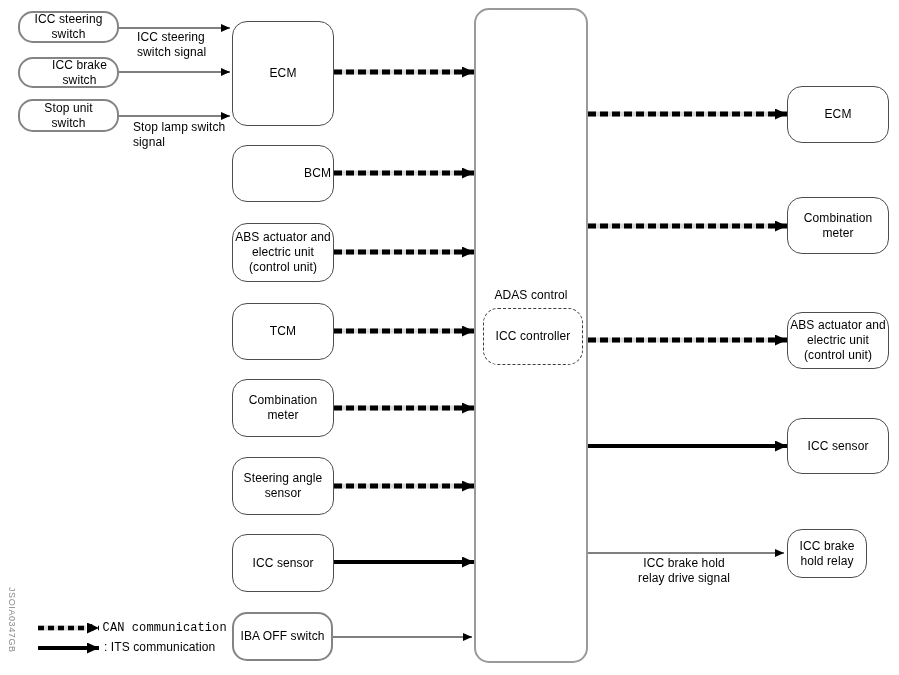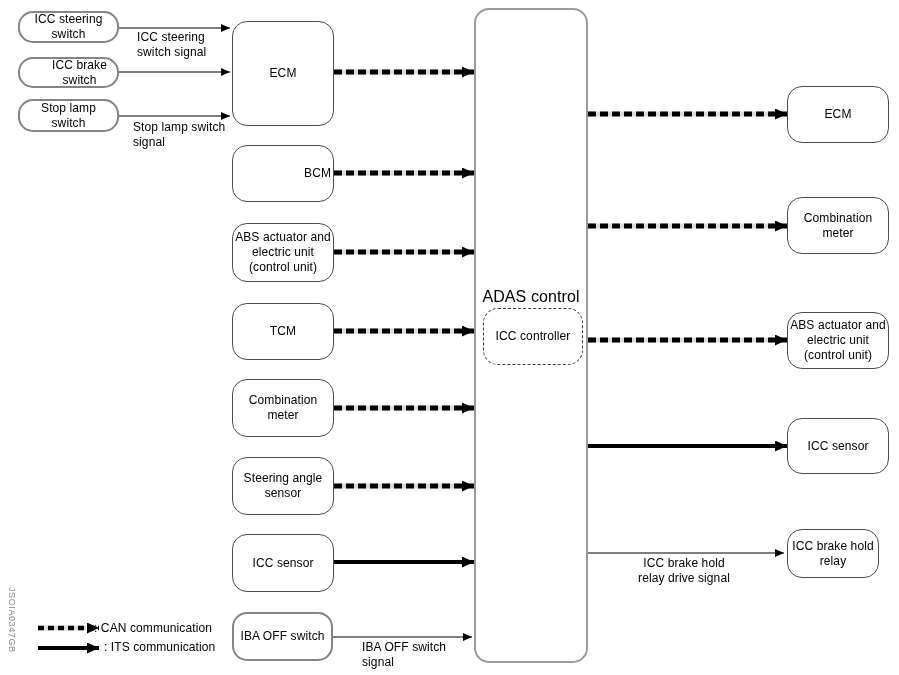--- a/index.html
+++ b/index.html
@@ -16,21 +16,21 @@
   .box-input{border:2px solid #848484;}
   .box-node{border:1.5px solid #4d4d4d;}
   .box-adas{border:2px solid #9a9a9a;align-items:flex-start;}
   .box-dashed{border:1.2px dashed #3c3c3c;}
   .lbl{
     position:absolute;font-size:12px;line-height:1.28;letter-spacing:.1px;box-sizing:border-box;
   }
   .lbl-center{text-align:center;}
   .adas-title{
     position:absolute;left:474px;top:288px;width:114px;text-align:center;
-    font-size:16px;letter-spacing:.1px;
+    font-size:12px;letter-spacing:.1px;
   }
   svg.wires{position:absolute;left:0;top:0;}
   .watermark{
     position:absolute;left:17px;top:587px;transform:rotate(90deg);transform-origin:0 0;
     font-size:9px;color:#8a8a8a;letter-spacing:.6px;white-space:nowrap;
   }
   .inner-span{display:inline-block;max-width:74px;}
 </style>
 </head>
 <body>
@@ -92,21 +92,21 @@
     </g>
   </svg>
 
   <div class="box box-input" style="left:18px;top:11px;width:101px;height:32px;">
     <span class="inner-span">ICC steering switch</span>
   </div>
   <div class="box box-input" style="left:18px;top:57px;width:101px;height:31px;padding-left:24px;">
     <span class="inner-span">ICC brake switch</span>
   </div>
   <div class="box box-input" style="left:18px;top:99px;width:101px;height:33px;">
-    <span class="inner-span">Stop lamp switch</span>
+    <span class="inner-span">Stop unit switch</span>
   </div>
 
   <div class="lbl" style="left:137px;top:30px;width:100px;">ICC steering switch signal</div>
   <div class="lbl" style="left:133px;top:120px;width:112px;">Stop lamp switch signal</div>
 
   <div class="box box-node" style="left:232px;top:21px;width:102px;height:105px;">
     <span>ECM</span>
   </div>
   <div class="box box-node" style="left:232px;top:145px;width:102px;height:57px;justify-content:flex-end;">
     <span>BCM</span>
@@ -123,44 +123,43 @@
   <div class="box box-node" style="left:232px;top:457px;width:102px;height:58px;">
     <span>Steering angle sensor</span>
   </div>
   <div class="box box-node" style="left:232px;top:534px;width:102px;height:58px;">
     <span>ICC sensor</span>
   </div>
   <div class="box box-input" style="left:232px;top:612px;width:101px;height:49px;">
     <span>IBA OFF switch</span>
   </div>
 
-  <div class="lbl" style="left:362px;top:640px;width:110px;">IBA OFF switch signal</div>
 
   <div class="box box-adas" style="left:474px;top:8px;width:114px;height:655px;"></div>
   <div class="adas-title">ADAS control</div>
   <div class="box box-dashed" style="left:483px;top:308px;width:100px;height:57px;">
     <span>ICC controller</span>
   </div>
 
   <div class="box box-node" style="left:787px;top:86px;width:102px;height:57px;">
     <span>ECM</span>
   </div>
   <div class="box box-node" style="left:787px;top:197px;width:102px;height:57px;">
     <span>Combination meter</span>
   </div>
   <div class="box box-node" style="left:787px;top:312px;width:102px;height:57px;">
     <span>ABS actuator and electric unit (control unit)</span>
   </div>
   <div class="box box-node" style="left:787px;top:418px;width:102px;height:56px;">
     <span>ICC sensor</span>
   </div>
-  <div class="box box-node" style="left:787px;top:529px;width:92px;height:49px;">
+  <div class="box box-node" style="left:787px;top:529px;width:80px;height:49px;">
     <span>ICC brake hold relay</span>
   </div>
 
   <div class="lbl lbl-center" style="left:634px;top:556px;width:100px;">ICC brake hold relay drive signal</div>
 
-  <div class="lbl" style="left:94px;top:621px;">: CAN communication</div>
+  <div class="lbl" style="left:88px;top:621px;font-family:Liberation Mono, monospace;">: CAN communication</div>
   <div class="lbl" style="left:104px;top:640px;">: ITS communication</div>
 
   <div class="watermark">JSOIA0347GB</div>
 
 </div>
 
 </body></html>

